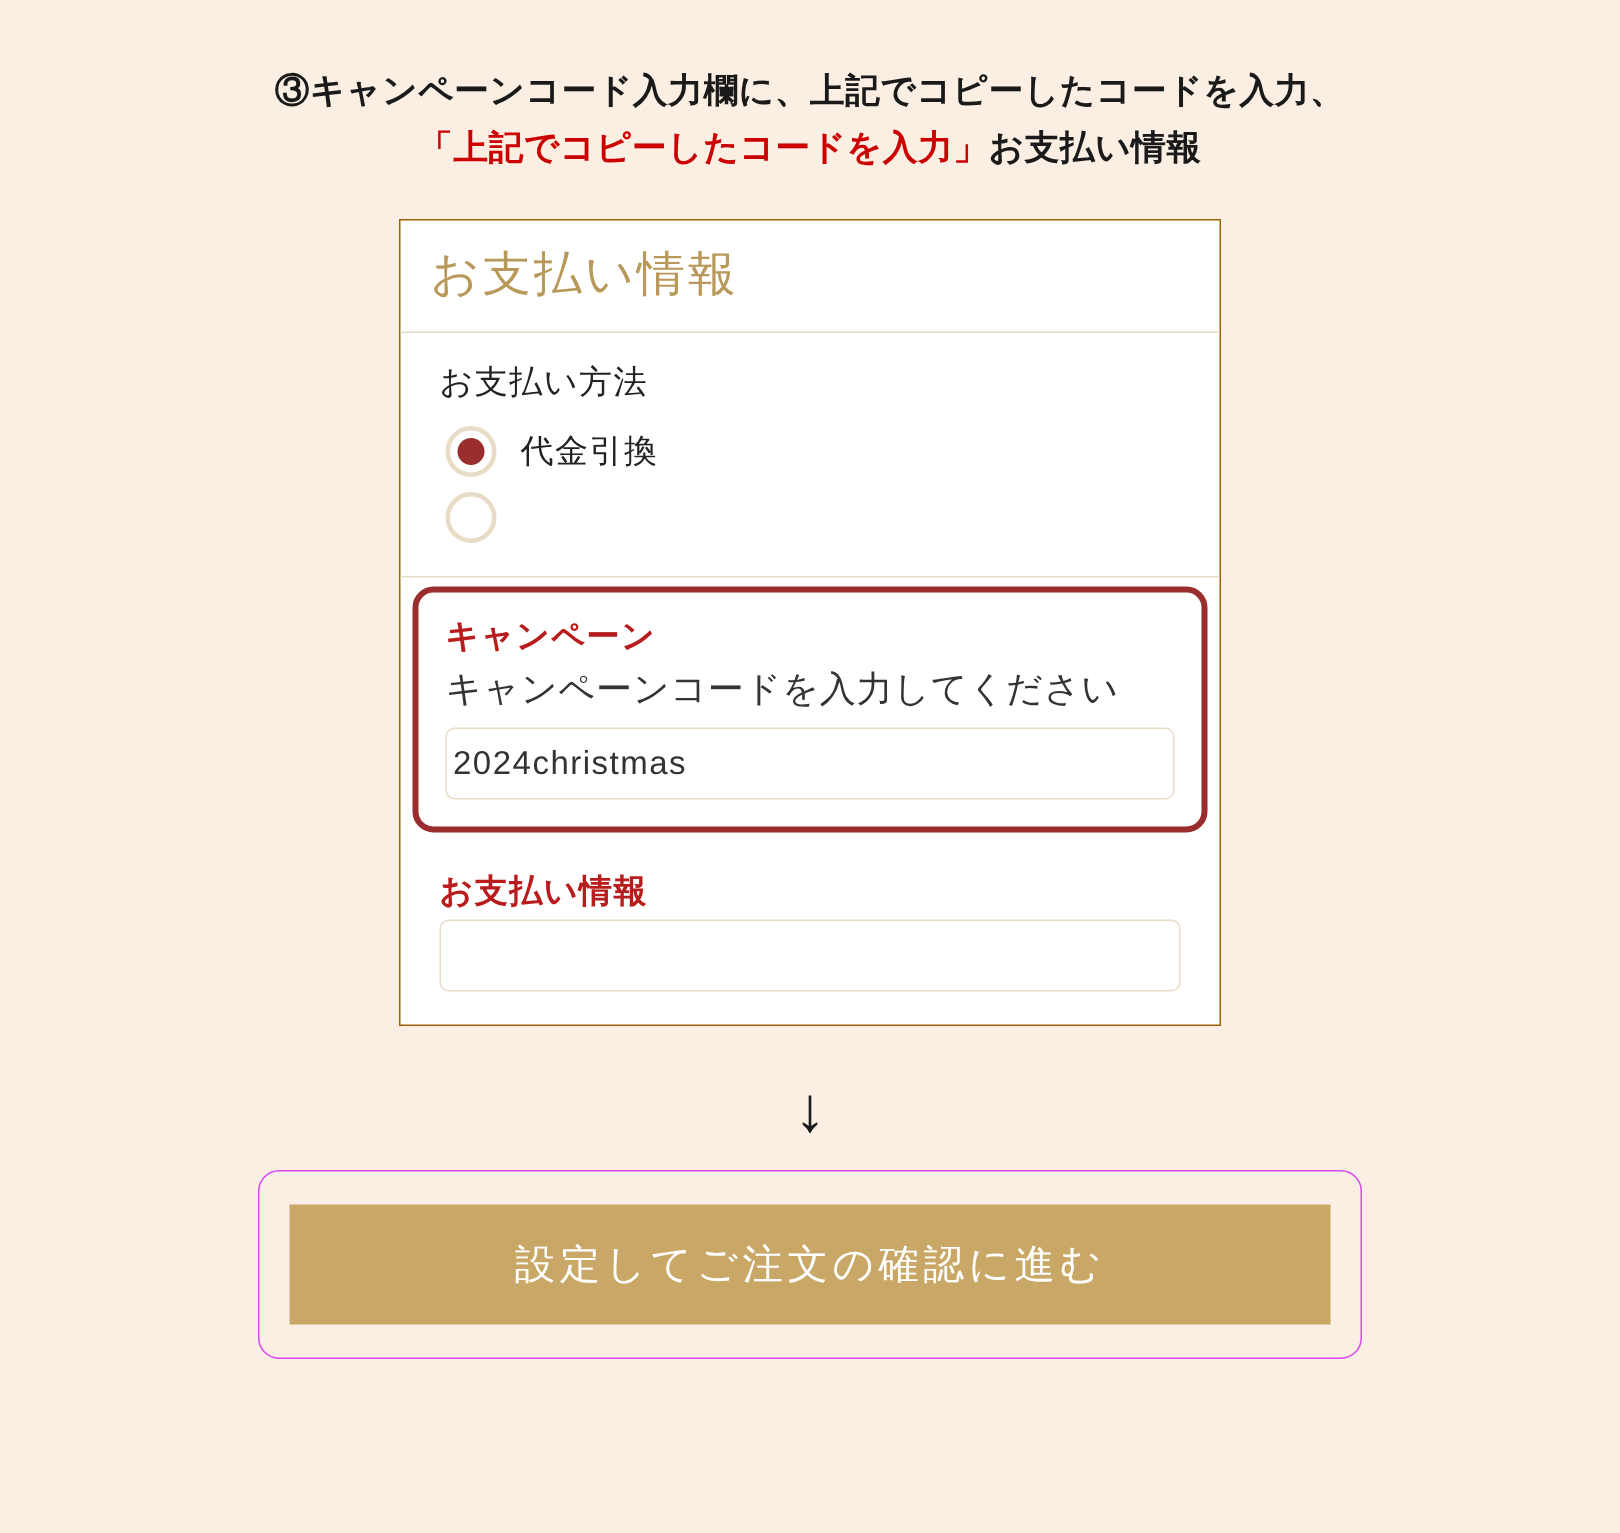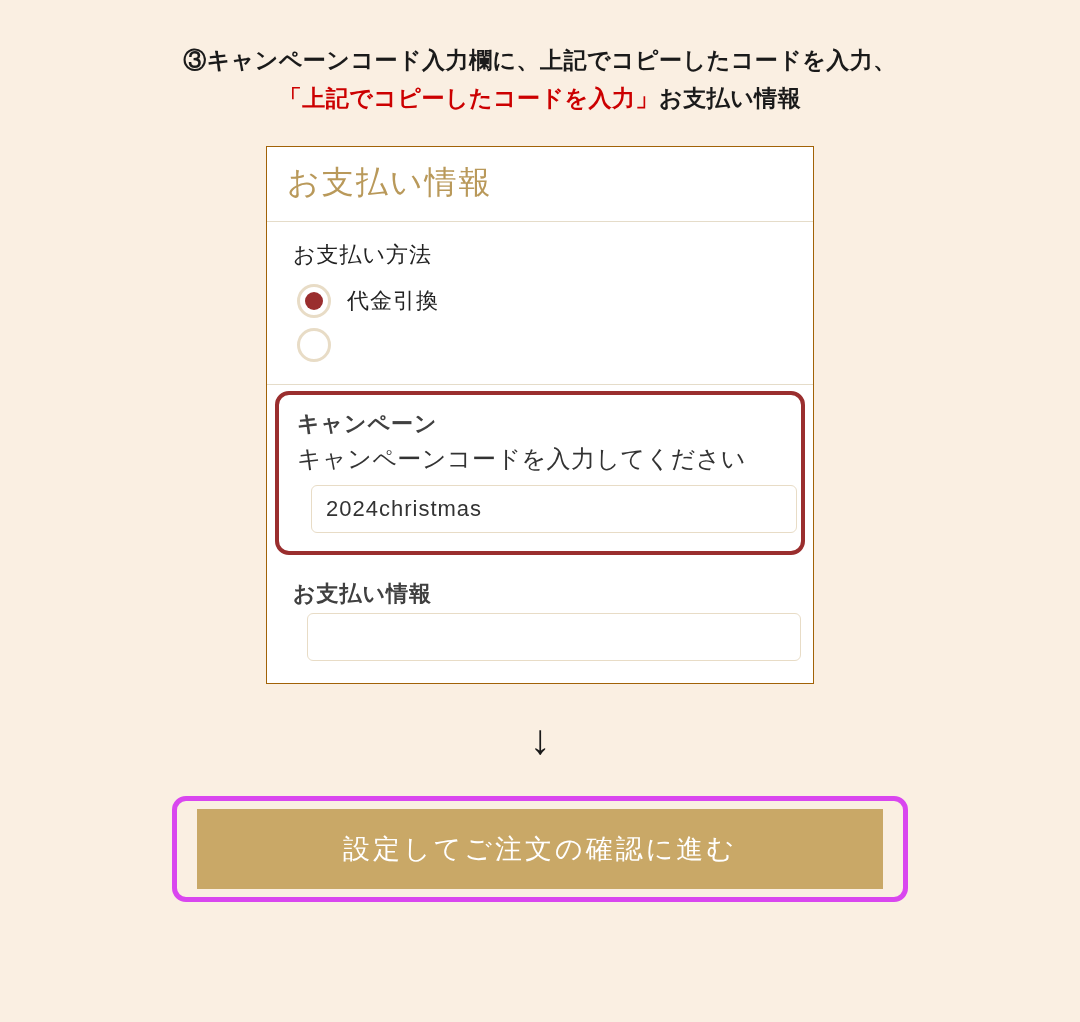--- a/index.html
+++ b/index.html
@@ -84,59 +84,58 @@
     }
     .campaign-highlight {
       border: 4px solid #9a2e2e;
       border-radius: 14px;
       margin: 6px 8px;
       padding: 14px 18px 18px 18px;
     }
     .subsection-title {
       font-size: 22px;
       font-weight: 700;
-      color: #404040;
+      color: #b91c1c;
       margin-bottom: 4px;
       letter-spacing: 1px;
     }
     .subsection-help {
       font-size: 24px;
       color: #333;
       margin-bottom: 10px;
       letter-spacing: 0.5px;
     }
     .text-input {
       width: 100%;
       border: 1px solid #e8dcc6;
       border-radius: 6px;
-      padding: 10px 14px;
+      padding: 10px 4px;
       font-size: 22px;
       color: #333;
       font-family: inherit;
       letter-spacing: 1px;
       background: #fff;
-      margin-left: 14px;
     }
     .below {
       text-align: center;
       margin-top: 24px;
     }
     .arrow {
       font-size: 42px;
       color: #1a1a1a;
       margin: 8px 0 16px 0;
       display: inline-block;
       font-weight: 300;
     }
     .button-highlight {
-      border: 5px solid #d946ef;
+      border: 1px solid #d946ef;
       border-radius: 14px;
       width: 736px;
-      margin: 16px auto;
-      padding: 8px 20px;
+      margin: 0 auto;
+      padding: 22px 20px;
     }
     .confirm-btn {
       background: #c9a867;
       color: #ffffff;
       font-size: 27px;
       font-weight: 500;
       letter-spacing: 3px;
       padding: 22px 10px;
       width: 100%;
       border: none;

